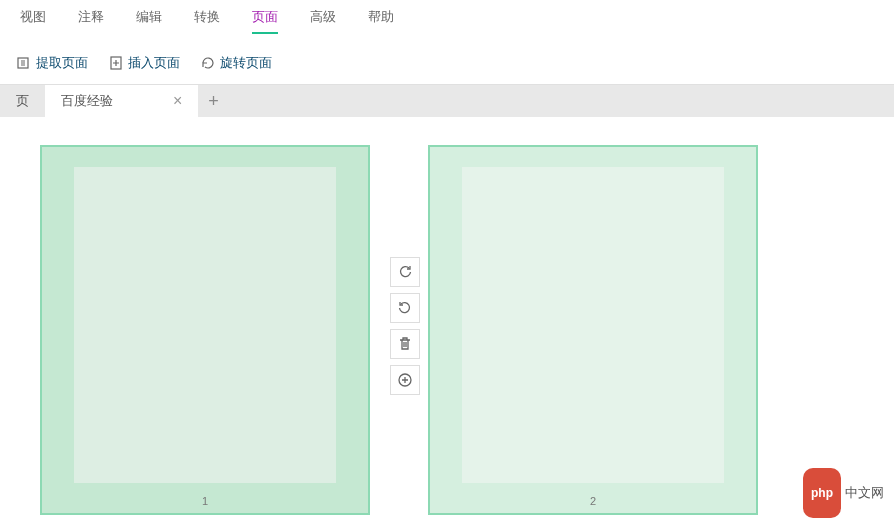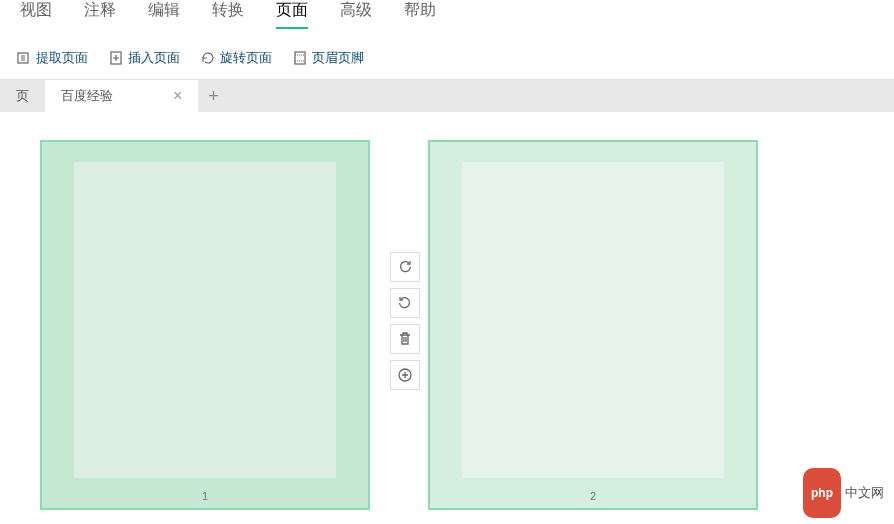--- a/index.html
+++ b/index.html
@@ -16,24 +16,25 @@
     .menu-bar {
       display: flex;
       gap: 32px;
       padding: 0 20px 8px 20px;
       background: #fff;
     }
     .menu-item {
       color: #666;
       cursor: pointer;
       padding-bottom: 6px;
-      font-size: 16px;
+      font-size: 13px;
+      margin-top: 8px;
     }
     .menu-item.active {
-      color: #000000;
+      color: #a21caf;
       border-bottom: 2px solid #1dbf8e;
       font-family: Liberation Serif, serif;
     }
     .toolbar {
       display: flex;
       gap: 8px;
       padding: 8px 10px;
       background: #fff;
       border-bottom: 1px solid #e0e0e0;
     }
@@ -183,27 +184,20 @@
       </svg>
     <span>插入页面</span>
   </div>
   <div class="tool-btn">
     <svg width="16" height="16" viewBox="0 0 16 16" fill="none" stroke="#666" stroke-width="1.2">
         <path d="M3 8a5 5 0 1 1 2 4"></path>
         <path d="M3 12v-4h4"></path>
       </svg>
     <span>旋转页面</span>
   </div>
-  <div class="tool-btn">
-    <svg width="16" height="16" viewBox="0 0 16 16" fill="none" stroke="#666" stroke-width="1.2">
-        <rect x="3" y="2" width="10" height="12"></rect>
-        <path d="M3 5h10M3 11h10" stroke-dasharray="1 1"></path>
-      </svg>
-    <span>页眉页脚</span>
-  </div>
 </div>
 
 <div class="tab-bar">
   <div class="tab">
     <span>页</span>
   </div>
   <div class="tab active">
     <span>百度经验</span>
     <span class="tab-close">×</span>
   </div>

